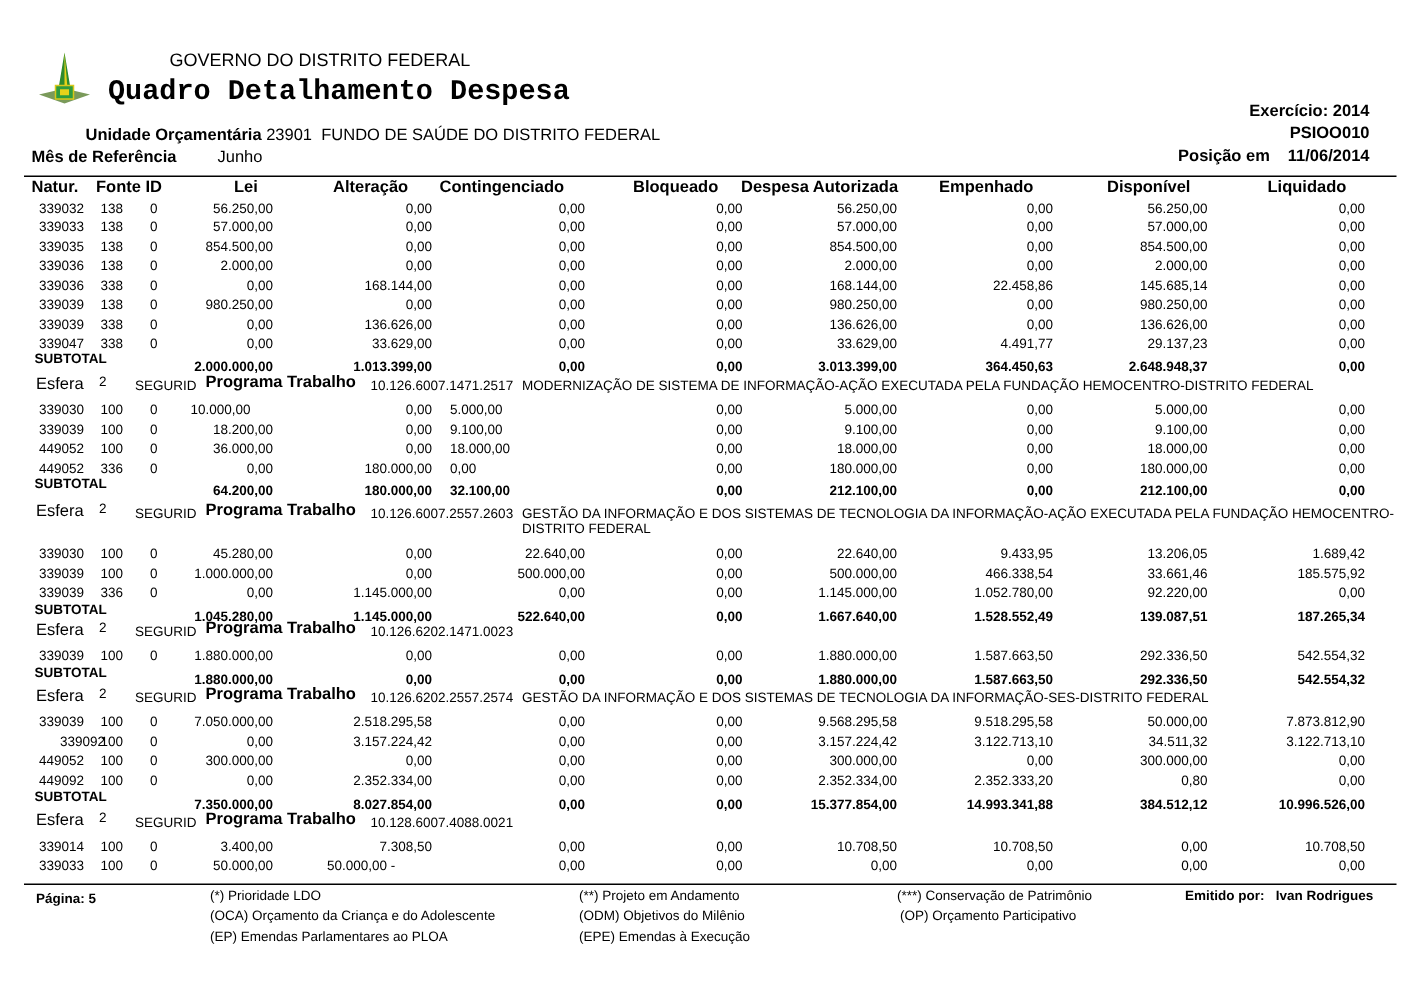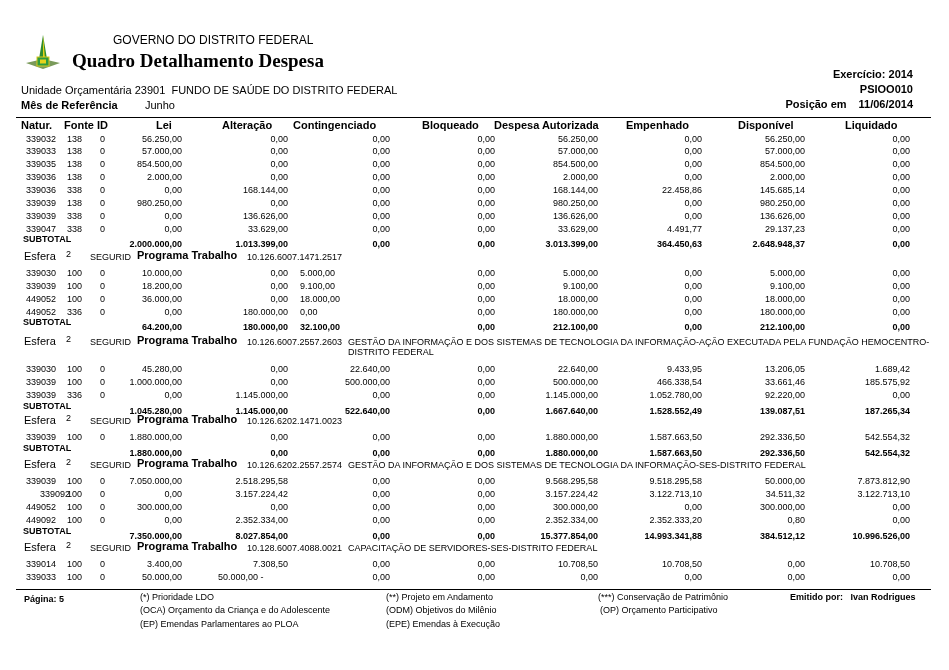--- a/index.html
+++ b/index.html
@@ -1,27 +1,27 @@
 <!DOCTYPE html>
 <html><head>
 <meta charset="utf-8">
 <style>
   html, body { margin: 0; padding: 0; background: #ffffff; }
   body { width: 949px; height: 670px; position: relative; overflow: hidden;
          font-family: "Liberation Sans", sans-serif; color: #000; }
   .abs { position: absolute; white-space: nowrap; }
   .logo { left: 24px; top: 33px; width: 38px; height: 40px; }
   .org { left: 72px; top: 33px; font-size: 12px; margin-left: 41px; }
-  .title { left: 72px; top: 50px; font-family: Liberation Serif, serif; font-weight: bold; font-size: 19px; }
+  .title { left: 72px; top: 50px; font-family: Liberation Mono, monospace; font-weight: bold; font-size: 19px; }
   .exlbl { right: 36px; top: 68px; font-size: 11px; font-weight: bold; }
   .code { right: 36px; top: 83px; font-size: 11px; font-weight: bold; }
   .pos { right: 36px; top: 98px; font-size: 11px; font-weight: bold; }
   .pos .dt { margin-left: 12px; }
   .unid { left: 21px; top: 84px; font-size: 11px; }
-  .unid b { font-weight: normal; }
+  .unid b { font-weight: bold; margin-left: 36px; }
   .mes { left: 21px; top: 99px; font-size: 11px; font-weight: bold; }
   .mes .val { font-weight: normal; position: absolute; left: 124px; }
   .rule { position: absolute; left: 16px; width: 915px; height: 1px; background: #000; }
   .hdr { position: absolute; top: 119px; font-size: 11px; font-weight: bold; }
   .row { position: absolute; left: 0; width: 949px; height: 12px; font-size: 9px; }
   .row span { position: absolute; top: 0; white-space: nowrap; }
   .row.sub span { font-weight: bold; top: 3px; }
   .row.sub span.lbl { top: -2px; }
   .esfera { position: absolute; left: 0; width: 949px; height: 14px; font-size: 9px; }
   .esfera span { position: absolute; white-space: nowrap; }
@@ -193,26 +193,27 @@
       <span style="left: 632px; width: 70px; text-align: right;">364.450,63</span>
       <span style="left: 735px; width: 70px; text-align: right;">2.648.948,37</span>
       <span style="left: 838px; width: 72px; text-align: right;">0,00</span>
     </div>
     <div class="esfera" style="top: 251px;">
       <span class="esf-l">Esfera</span>
       <span class="esf-n">2</span>
       <span class="seg">SEGURID</span>
       <span class="prog">Programa Trabalho</span>
       <span class="pcode">10.126.6007.1471.2517</span>
+      <span class="pdesc">MODERNIZAÇÃO DE SISTEMA DE INFORMAÇÃO-AÇÃO EXECUTADA PELA FUNDAÇÃO HEMOCENTRO-DISTRITO FEDERAL</span>
     </div>
     <div class="row" style="top: 268px;">
       <span style="left: 26px; width: 36px; text-align: left;">339030</span>
       <span style="left: 67px; width: 20px; text-align: left;">100</span>
       <span style="left: 100px; width: 10px; text-align: left;">0</span>
-      <span style="left: 112px; width: 70px; text-align: right;">10.000,00</span>
+      <span style="left: 112px; width: 70px; text-align: center;">10.000,00</span>
       <span style="left: 218px; width: 70px; text-align: right;">0,00</span>
       <span style="left: 300px; width: 70px; text-align: left;">5.000,00</span>
       <span style="left: 425px; width: 70px; text-align: right;">0,00</span>
       <span style="left: 528px; width: 70px; text-align: right;">5.000,00</span>
       <span style="left: 632px; width: 70px; text-align: right;">0,00</span>
       <span style="left: 735px; width: 70px; text-align: right;">5.000,00</span>
       <span style="left: 838px; width: 72px; text-align: right;">0,00</span>
     </div>
     <div class="row" style="top: 281px;">
       <span style="left: 26px; width: 36px; text-align: left;">339039</span>
@@ -423,21 +424,20 @@
       <span style="left: 632px; width: 70px; text-align: right;">14.993.341,88</span>
       <span style="left: 735px; width: 70px; text-align: right;">384.512,12</span>
       <span style="left: 838px; width: 72px; text-align: right;">10.996.526,00</span>
     </div>
     <div class="esfera" style="top: 542px;">
       <span class="esf-l">Esfera</span>
       <span class="esf-n">2</span>
       <span class="seg">SEGURID</span>
       <span class="prog">Programa Trabalho</span>
       <span class="pcode">10.128.6007.4088.0021</span>
-      <span class="pdesc">CAPACITAÇÃO DE SERVIDORES-SES-DISTRITO FEDERAL</span>
     </div>
     <div class="row" style="top: 559px; padding-left: 20px;">
       <span style="left: 26px; width: 36px; text-align: left;">339014</span>
       <span style="left: 67px; width: 20px; text-align: left;">100</span>
       <span style="left: 100px; width: 10px; text-align: left;">0</span>
       <span style="left: 112px; width: 70px; text-align: right;">3.400,00</span>
       <span style="left: 218px; width: 70px; text-align: right;">7.308,50</span>
       <span style="left: 320px; width: 70px; text-align: right;">0,00</span>
       <span style="left: 425px; width: 70px; text-align: right;">0,00</span>
       <span style="left: 528px; width: 70px; text-align: right;">10.708,50</span>

